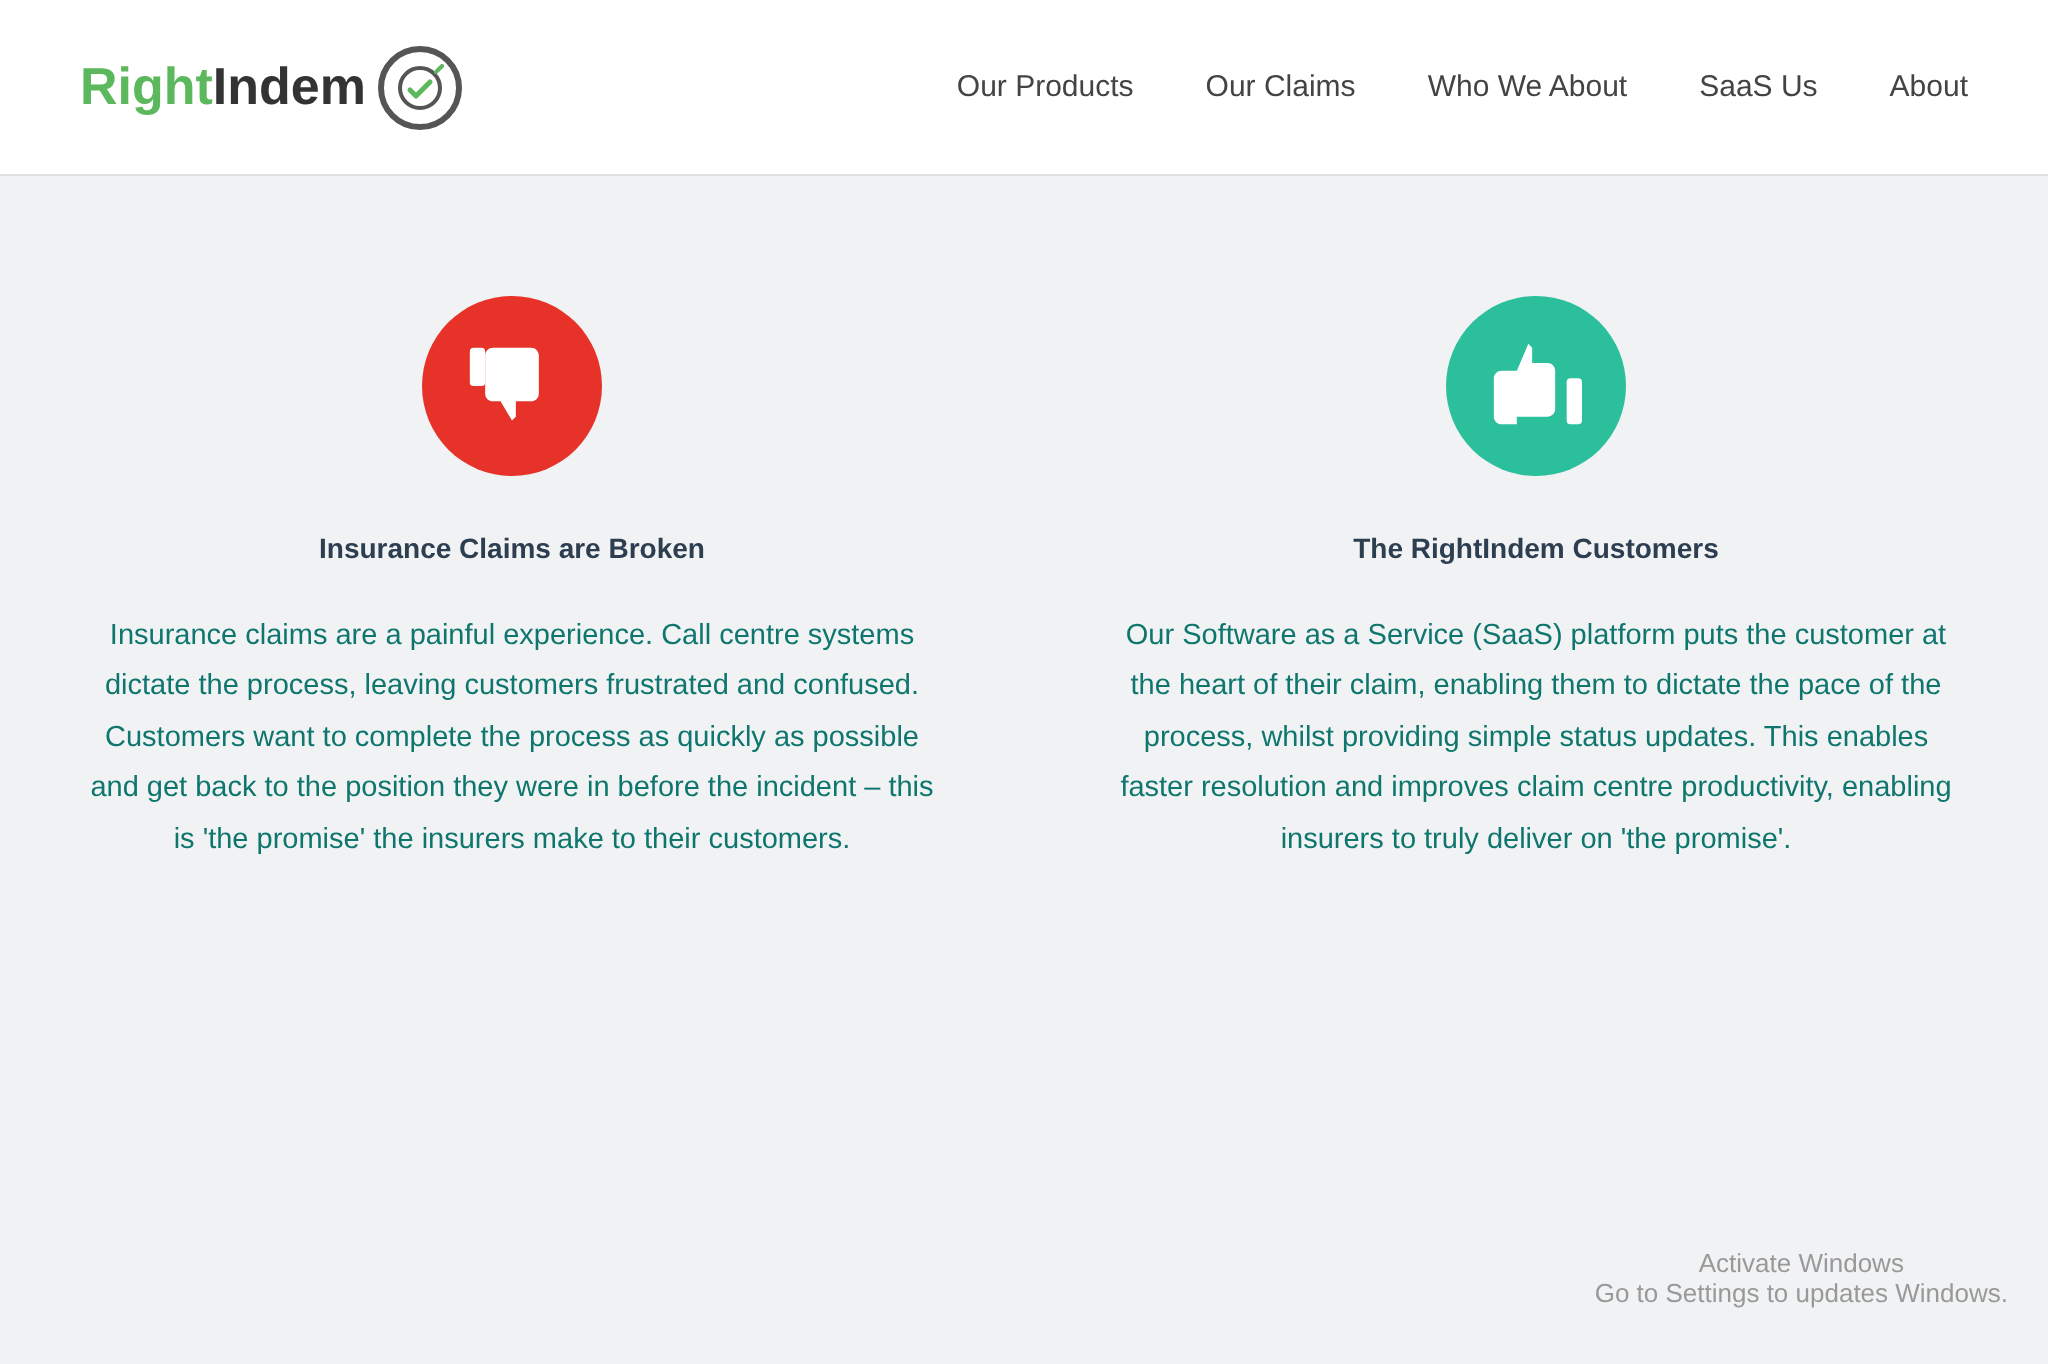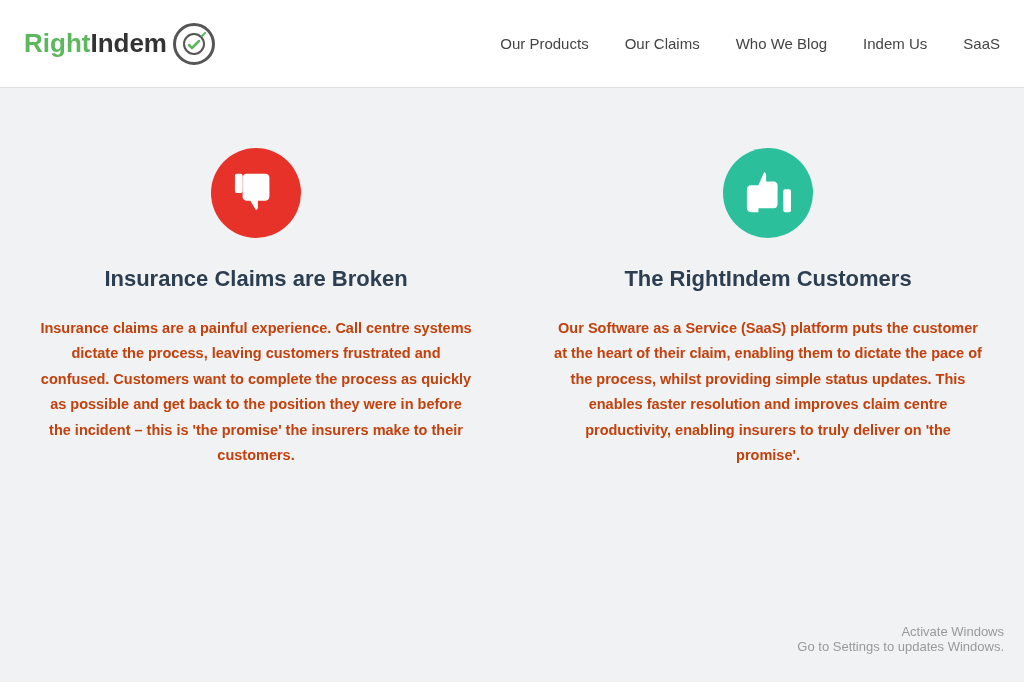--- a/index.html
+++ b/index.html
@@ -3,21 +3,21 @@
   <meta charset="utf-8">
   <style>
     * { margin: 0; padding: 0; box-sizing: border-box; }
     body { font-family: 'Segoe UI', Arial, sans-serif; background: #fff; }
 
     
     header {
       display: flex;
       align-items: center;
       justify-content: space-between;
-      padding: 0 24px;
+      padding: 0 40px;
       height: 88px;
       background: #fff;
       border-bottom: 1px solid #e0e0e0;
     }
     .logo {
       display: flex;
       align-items: center;
       gap: 6px;
     }
     .logo-text {
@@ -93,38 +93,37 @@
       margin-bottom: 28px;
     }
     .icon-circle.red { background: #e63228; }
     .icon-circle.green { background: #2bbf9c; }
     .icon-circle svg {
       width: 46px;
       height: 46px;
       fill: #fff;
     }
     .card-title {
-      font-size: 22px;
+      font-size: 14px;
       font-weight: 700;
       color: #2c3e50;
       margin-bottom: 24px;
     }
     .card-text {
       font-size: 14.5px;
       line-height: 1.75;
-      color: #c2410c;
-      font-weight: bold;
+      color: #0f766e;
     }
 
     
     .watermark {
       position: fixed;
       bottom: 28px;
       right: 20px;
-      text-align: right;
+      text-align: center;
       margin-left: 24px;
     }
     .watermark p {
       color: #999;
       font-size: 13px;
     }
   </style>
 </head>
 <body>
 
@@ -137,23 +136,23 @@
       <svg viewBox="0 0 24 24">
         <circle cx="12" cy="12" r="10" fill="none" stroke="#555" stroke-width="2"></circle>
         <polyline points="7,13 10,16 17,9" fill="none" stroke="#5cb85c" stroke-width="2.5" stroke-linecap="round" stroke-linejoin="round"></polyline>
         <line x1="20" y1="4" x2="23" y2="1" stroke="#5cb85c" stroke-width="2" stroke-linecap="round"></line>
       </svg>
     </div>
   </div>
   <nav>
     <a href="#">Our Products</a>
     <a href="#">Our Claims</a>
-    <a href="#">Who We Blog</a>
-    <a href="#">Indem Us</a>
-    <a href="#">SaaS</a>
+    <a href="#">Who We About</a>
+    <a href="#">SaaS Us</a>
+    <a href="#">About</a>
   </nav>
 </header>
 
 <main>
   <div class="cards-row">
 
     <div class="card">
       <div class="icon-circle red">
 
         <svg viewBox="0 0 24 24">

